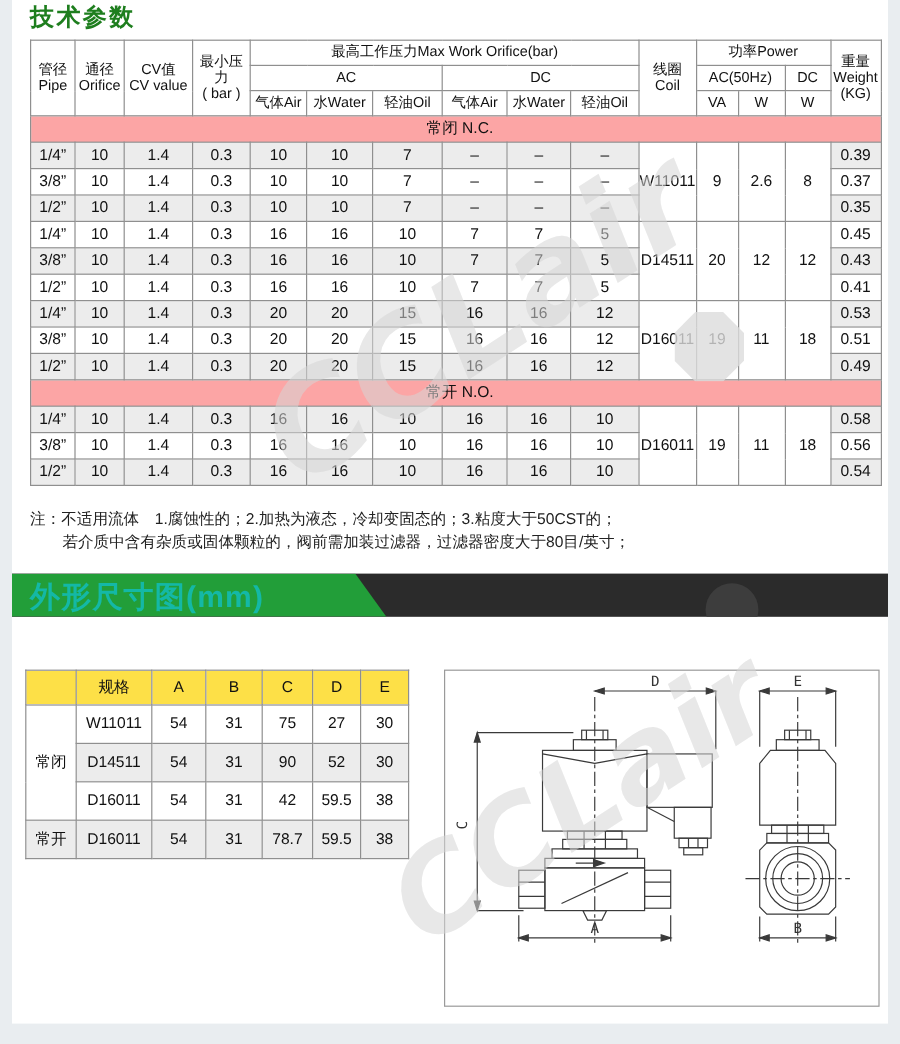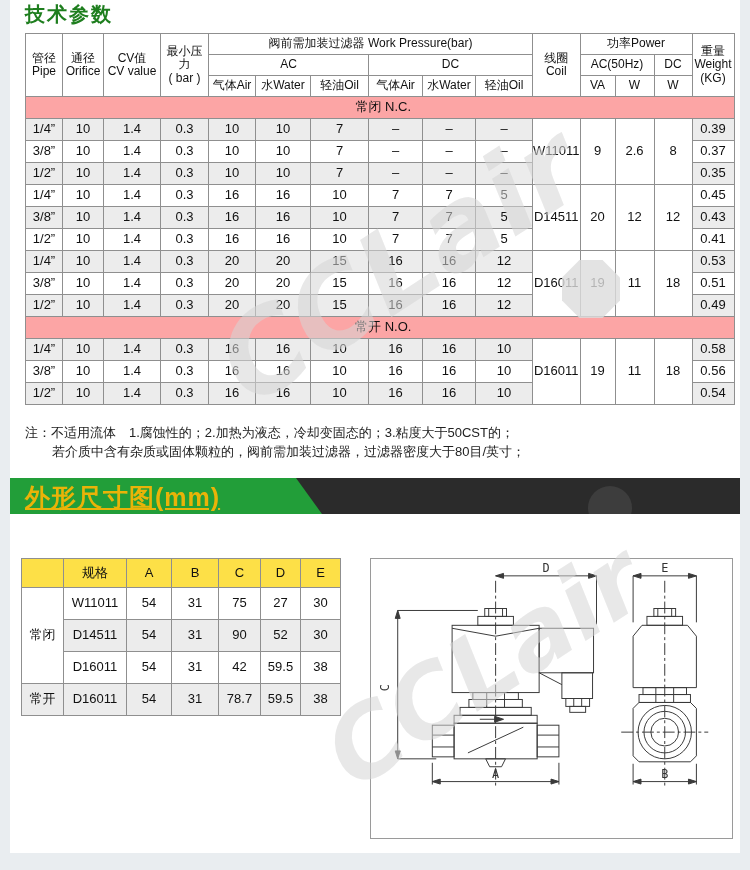--- a/index.html
+++ b/index.html
@@ -47,22 +47,22 @@
     position: absolute; left: 0; top: 0; width: 312px; height: 36px;
     background: #229e39;
     clip-path: polygon(0 0, 286px 0, 312px 36px, 0 36px);
   }
   .banner-blob {
     position: absolute; left: 578px; top: 8px; width: 44px; height: 44px;
     border-radius: 50%; background: #3d3d3d;
   }
   .banner-title {
     position: absolute; left: 15px; top: 3px;
-    font-size: 25px; font-weight: bold; color: #eab308; z-index: 3;
-    letter-spacing: 1px; white-space: nowrap; text-decoration: underline;
+    font-size: 25px; font-weight: bold; color: #14b8a6; z-index: 3;
+    letter-spacing: 1px; white-space: nowrap;
   }
   
   .dim { position: absolute; left: 11px; top: 558px; z-index: 1; }
   .dim td { height: 32px; }
   .dim thead td { height: 29px; background: #fde047; }
   .dim td.rowhead { background: #fff; }
   .dim tr.shade td { background: #ececec; }
   .dim tr.shade td.rowhead { background: #ececec; }
   
   .draw-box {
@@ -122,21 +122,21 @@
             <div>Orifice</div>
         </td>
         <td rowspan="3">
           <div>CV值</div>
             <div>CV value</div>
         </td>
         <td rowspan="3">
           <div>最小压力</div>
             <div>( bar )</div>
         </td>
-        <td colspan="6">阀前需加装过滤器 Work Pressure(bar)</td>
+        <td colspan="6">最高工作压力Max Work Orifice(bar)</td>
         <td rowspan="3">
           <div>线圈</div>
             <div>Coil</div>
         </td>
         <td colspan="3">功率Power</td>
         <td rowspan="3">
           <div>重量</div>
             <div>Weight</div>
             <div>(KG)</div>
         </td>

